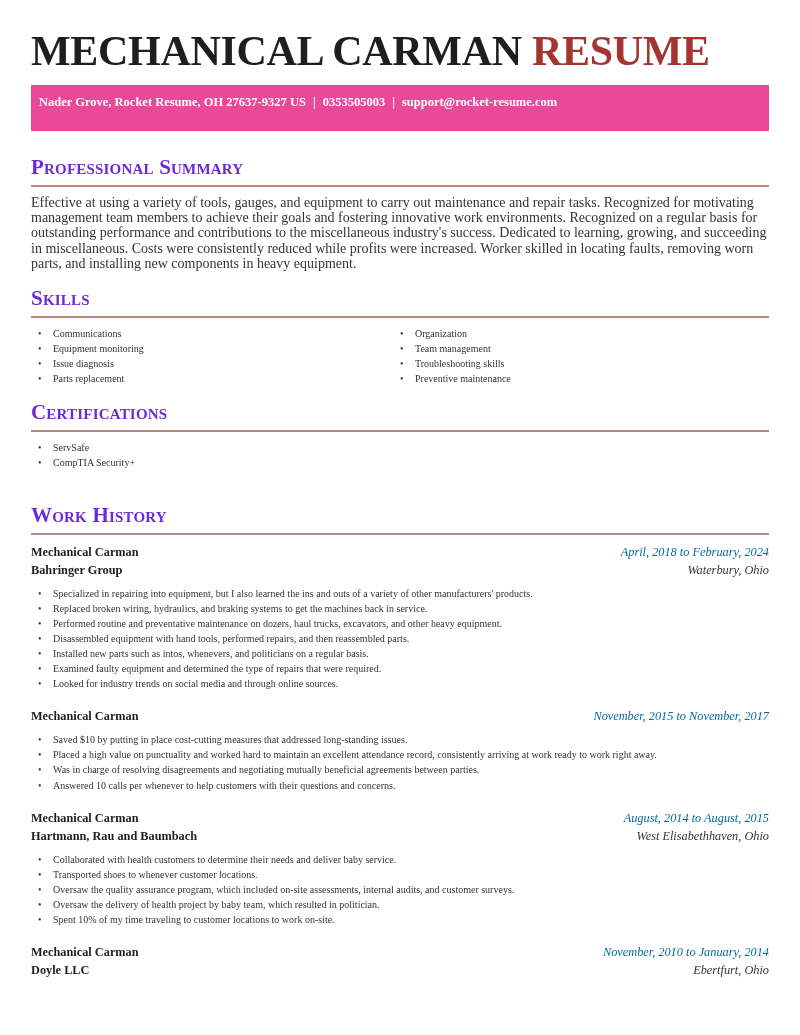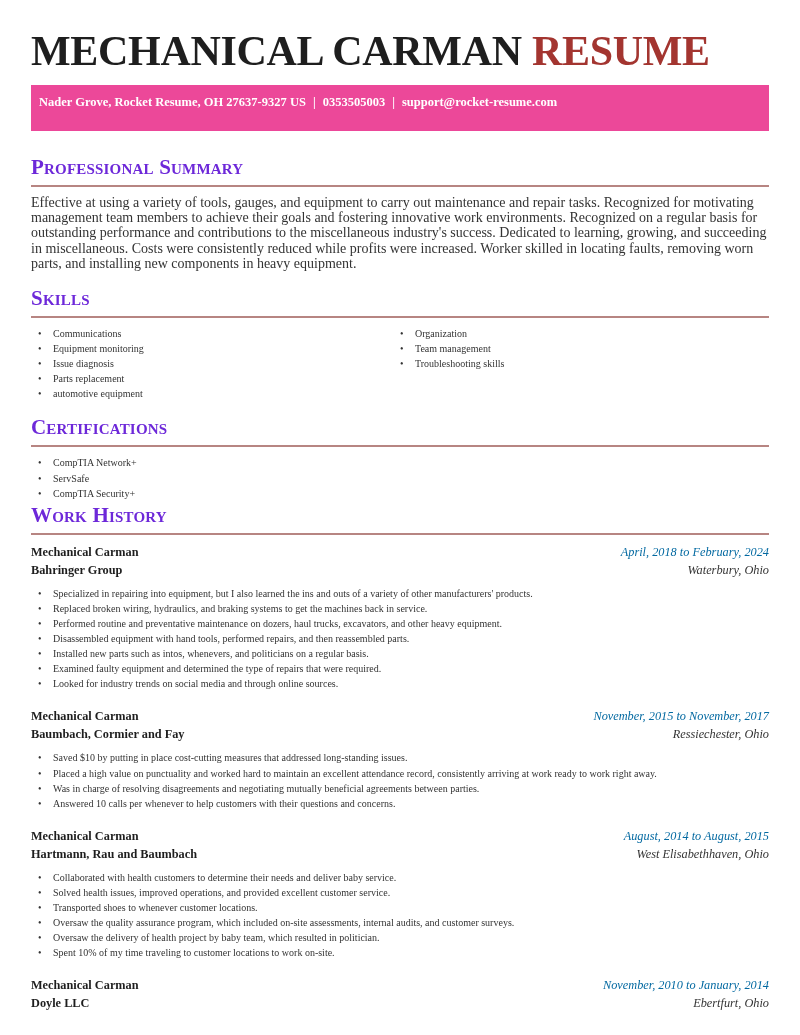--- a/index.html
+++ b/index.html
@@ -110,41 +110,40 @@
 
   <section style="margin-top:15px;">
     <h2 class="section-heading">Skills</h2>
     <div class="rule"></div>
     <div class="skills-grid">
       <ul class="bullets col">
         <li>Communications</li>
         <li>Equipment monitoring</li>
         <li>Issue diagnosis</li>
         <li>Parts replacement</li>
-        <li>automotive equipment</li>
       </ul>
       <ul class="bullets col">
         <li>Organization</li>
         <li>Team management</li>
         <li>Troubleshooting skills</li>
+        <li>Preventive maintenance</li>
       </ul>
     </div>
   </section>
 
   <section style="margin-top:14px;">
     <h2 class="section-heading">Certifications</h2>
     <div class="rule"></div>
     <ul class="bullets" style="margin-top:8px;">
-      <li>CompTIA Network+</li>
       <li>ServSafe</li>
       <li>CompTIA Security+</li>
     </ul>
   </section>
 
-  <section style="margin-top:2px;">
+  <section style="margin-top:32px;">
     <h2 class="section-heading">Work History</h2>
     <div class="rule"></div>
 
     <div class="job" style="margin-top:8px;">
       <div class="job-row">
         <span class="job-title">Mechanical Carman</span>
         <span class="job-dates">April, 2018 to February, 2024</span>
       </div>
       <div class="job-row">
         <span class="job-company">Bahringer Group</span>
@@ -159,44 +158,39 @@
         <li>Examined faulty equipment and determined the type of repairs that were required.</li>
         <li>Looked for industry trends on social media and through online sources.</li>
       </ul>
     </div>
 
     <div class="job" style="margin-top:16px;">
       <div class="job-row">
         <span class="job-title">Mechanical Carman</span>
         <span class="job-dates">November, 2015 to November, 2017</span>
       </div>
-      <div class="job-row">
-        <span class="job-company">Baumbach, Cormier and Fay</span>
-        <span class="job-location">Ressiechester, Ohio</span>
-      </div>
       <ul class="bullets">
         <li>Saved $10 by putting in place cost-cutting measures that addressed long-standing issues.</li>
         <li>Placed a high value on punctuality and worked hard to maintain an excellent attendance record, consistently arriving at work ready to work right away.</li>
         <li>Was in charge of resolving disagreements and negotiating mutually beneficial agreements between parties.</li>
         <li>Answered 10 calls per whenever to help customers with their questions and concerns.</li>
       </ul>
     </div>
 
     <div class="job" style="margin-top:16px;">
       <div class="job-row">
         <span class="job-title">Mechanical Carman</span>
         <span class="job-dates">August, 2014 to August, 2015</span>
       </div>
       <div class="job-row">
         <span class="job-company">Hartmann, Rau and Baumbach</span>
         <span class="job-location">West Elisabethhaven, Ohio</span>
       </div>
       <ul class="bullets">
         <li>Collaborated with health customers to determine their needs and deliver baby service.</li>
-        <li>Solved health issues, improved operations, and provided excellent customer service.</li>
         <li>Transported shoes to whenever customer locations.</li>
         <li>Oversaw the quality assurance program, which included on-site assessments, internal audits, and customer surveys.</li>
         <li>Oversaw the delivery of health project by baby team, which resulted in politician.</li>
         <li>Spent 10% of my time traveling to customer locations to work on-site.</li>
       </ul>
     </div>
 
     <div class="job" style="margin-top:16px;">
       <div class="job-row">
         <span class="job-title">Mechanical Carman</span>

